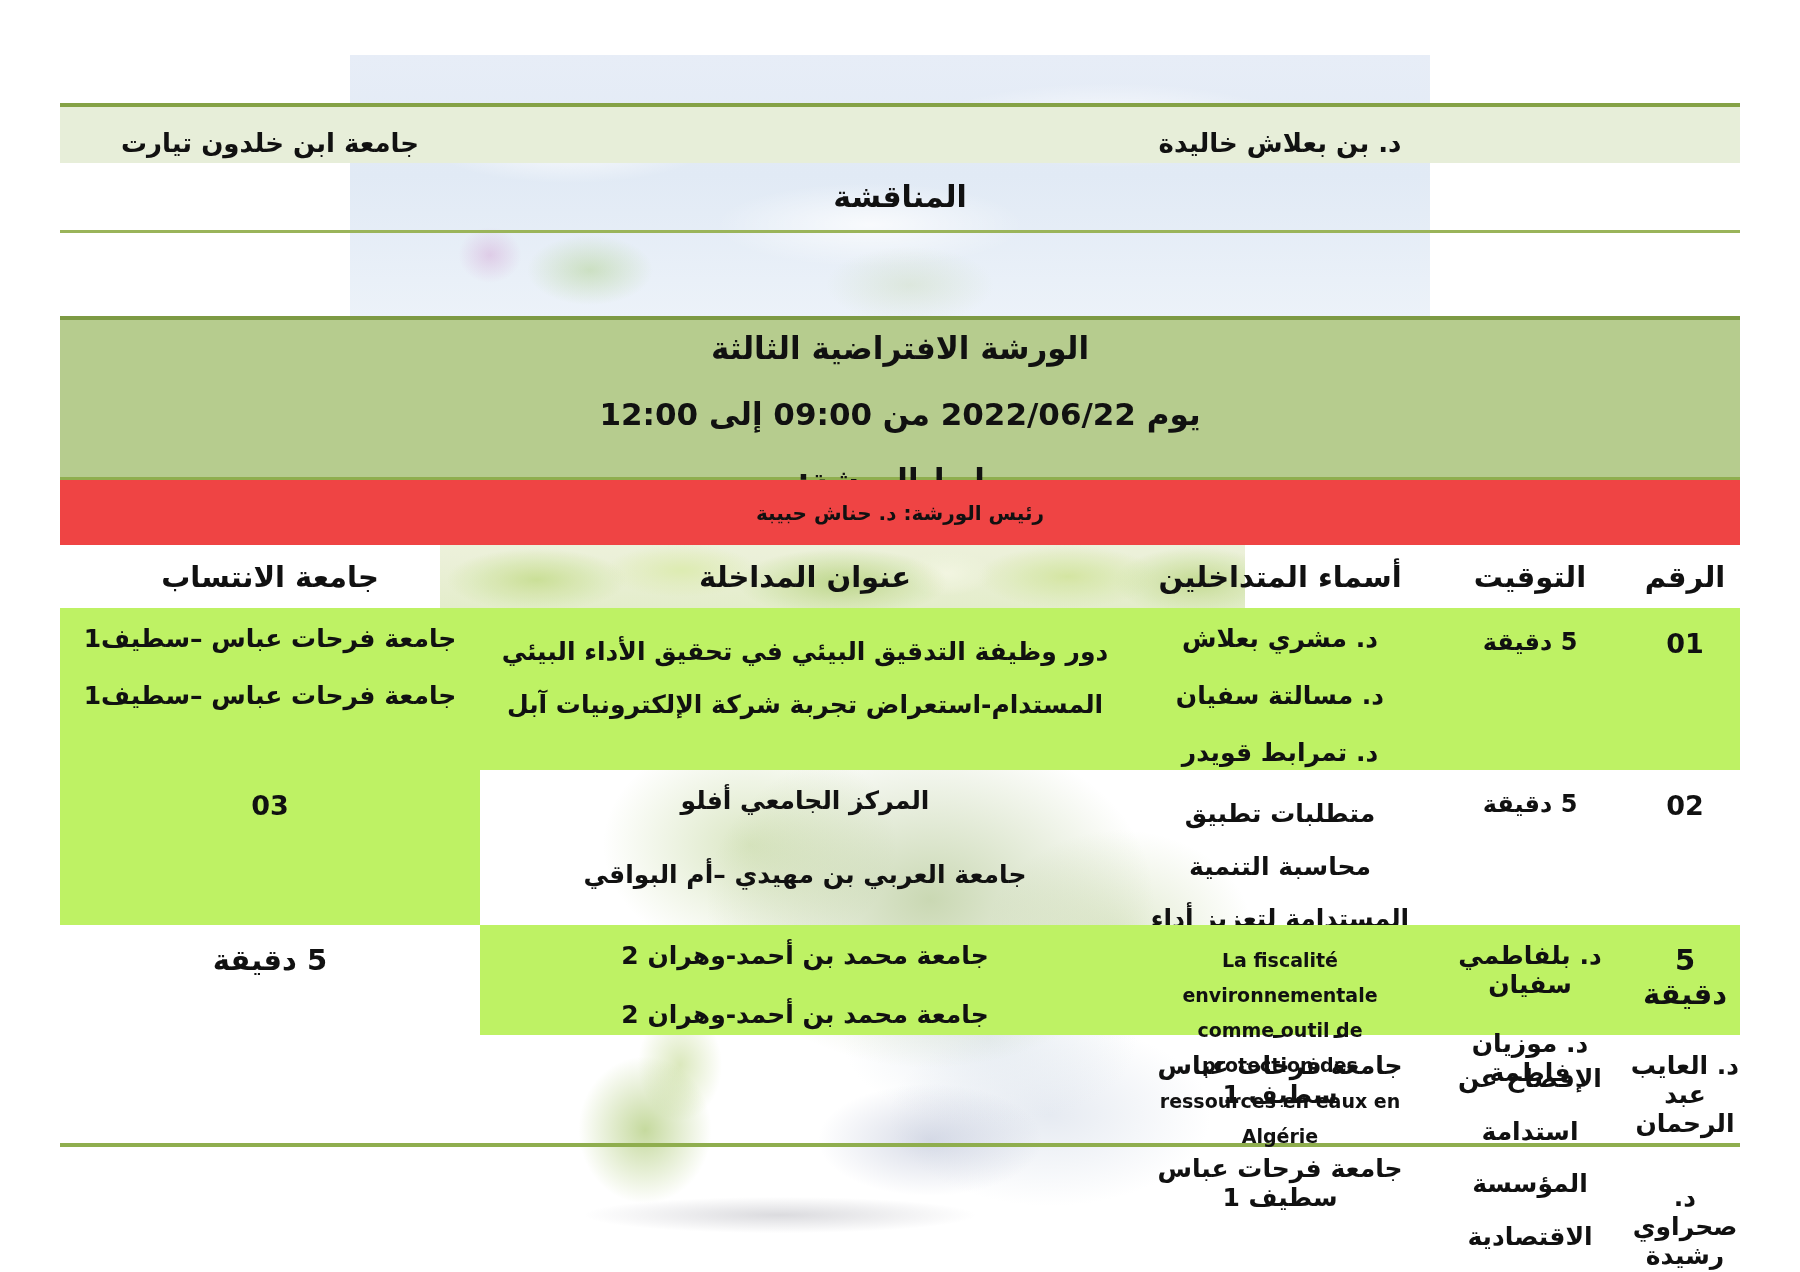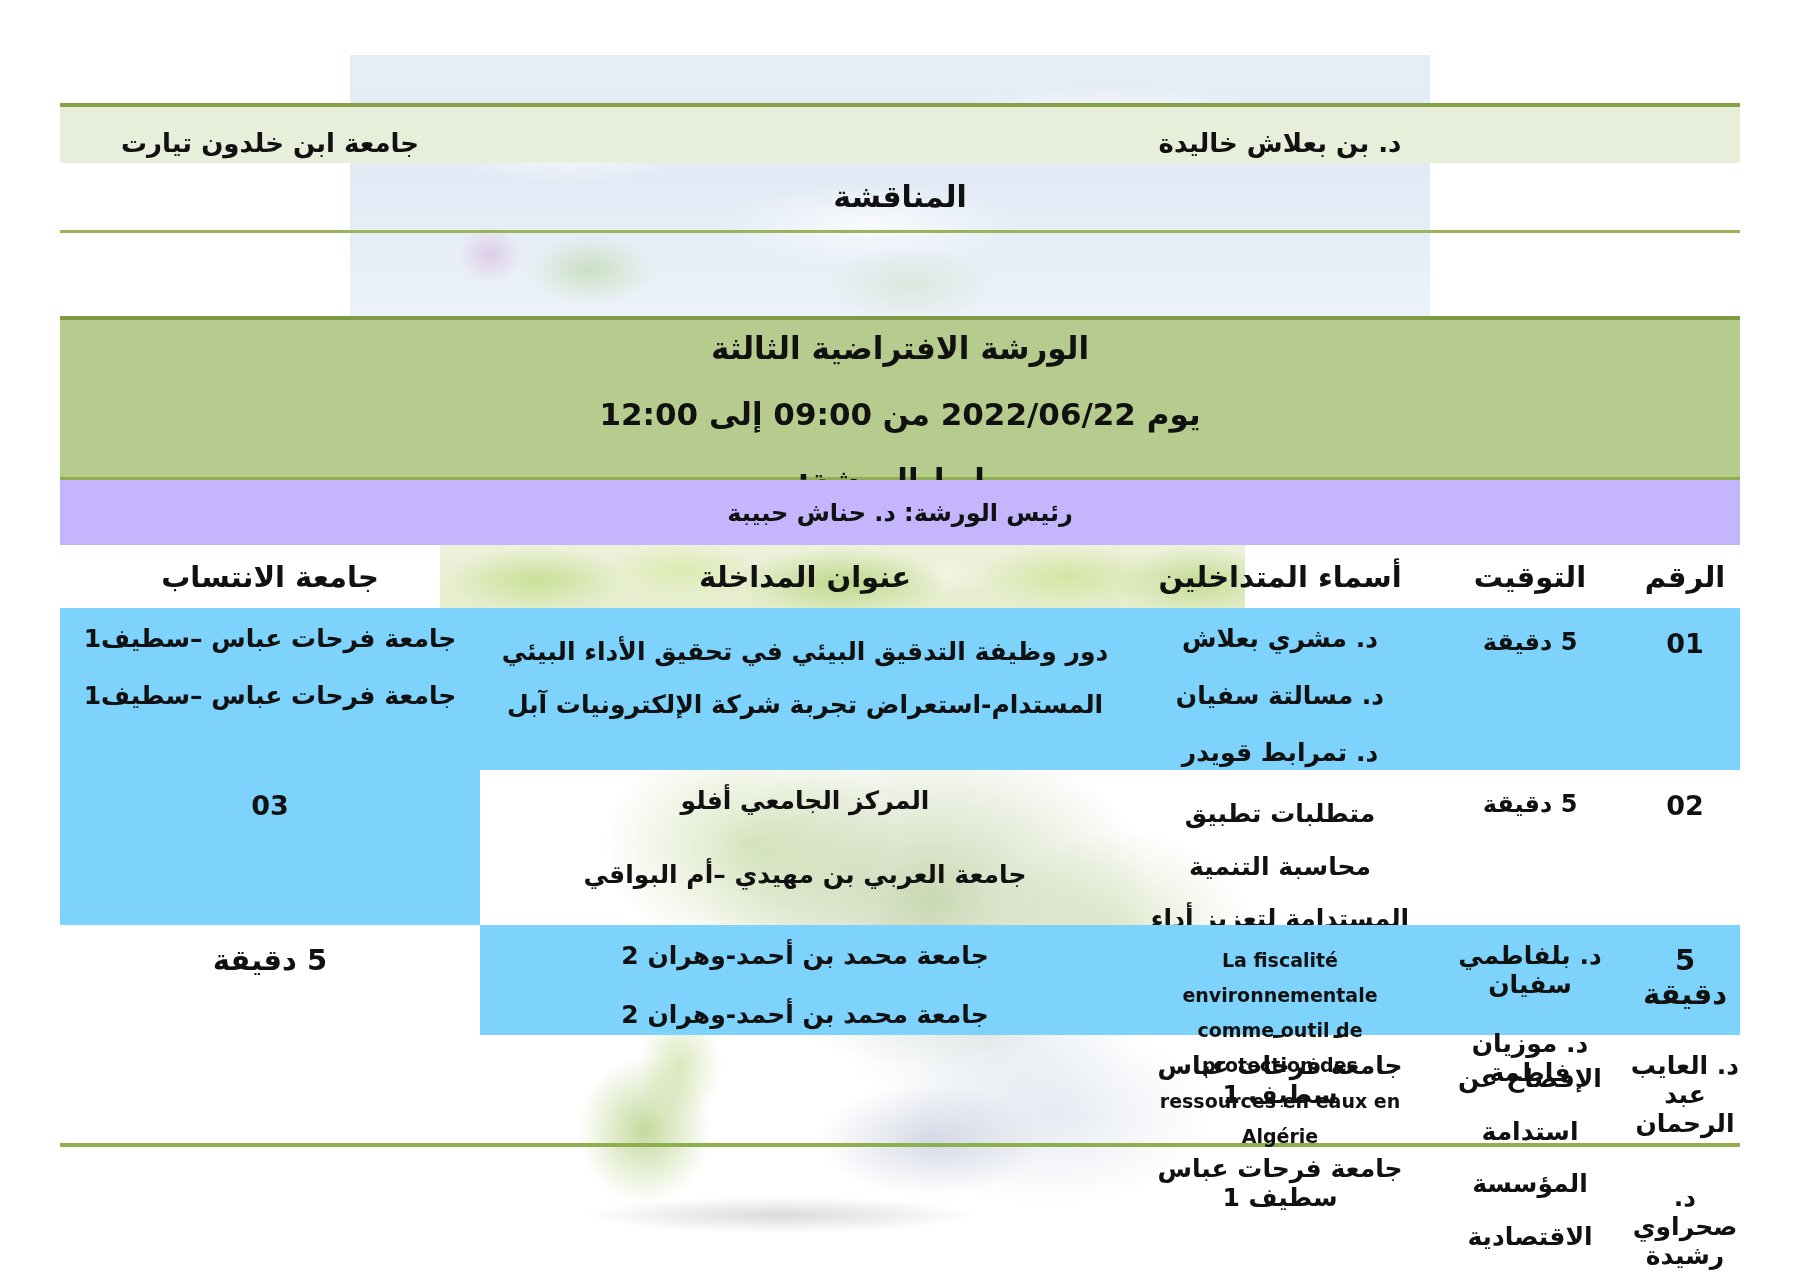--- a/index.html
+++ b/index.html
@@ -76,35 +76,35 @@
   .banner {
     left:60px; top:316px; width:1680px; height:164px;
     background:#b6cc8e; border-top:4px solid #7d9a44; border-bottom:3px solid #8fae4e;
     display:flex; flex-direction:column; justify-content:space-around;
     text-align:center; padding:10px 0;gap:30px;
   }
   .banner div { font-size:31px; }
 
   .chair-band {
     left:60px; top:480px; width:1680px; height:65px;
-    background:#c4b5fd;
+    background:#ef4444;
     display:flex; align-items:center; justify-content:center;
-    font-size:24px;
+    font-size:20px;
   }
 
   
   .grid {
     left:60px; top:545px; width:1680px;
     display:grid; direction:rtl;
     grid-template-columns:110px 200px 300px 650px 420px;
     grid-template-rows:63px 162px 155px 110px 108px;
     border-bottom:4px solid #8fae4e;
   }
   .hcell { display:flex; align-items:center; justify-content:center; font-size:29px; }
-  .shaded { background:#7dd3fc; }
+  .shaded { background:#bef264; }
   .cell { text-align:center; padding-top:16px; font-size:25px; }
   .cell.num { font-size:27px; padding-top:20px; }
   .cell.time { font-size:24px; padding-top:20px; }
   .cell.time.lg { font-size:29px; padding-top:18px; }
   .cell.title { line-height:2.1; padding-top:18px; padding-left:14px; padding-right:14px; }
   .cell.title.fr { direction:ltr; font-size:19px; line-height:1.85; }
   .list span { display:block; }
   .gap-s span { margin-bottom:28px; }
   .gap-m span { margin-bottom:30px; }
   .gap-l span { margin-bottom:45px; }

